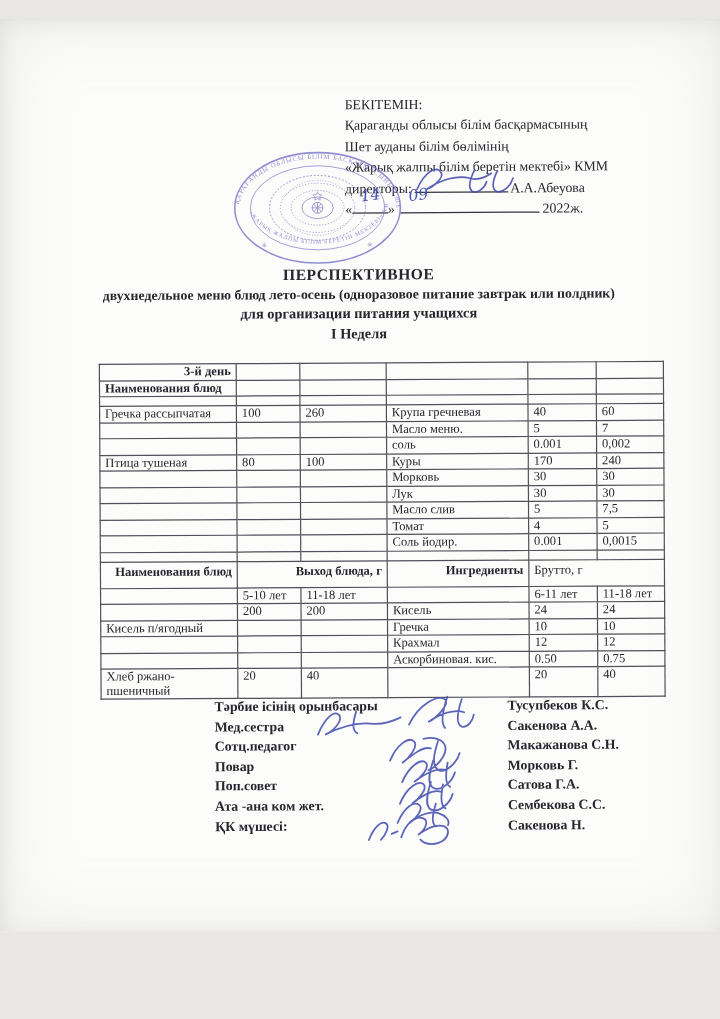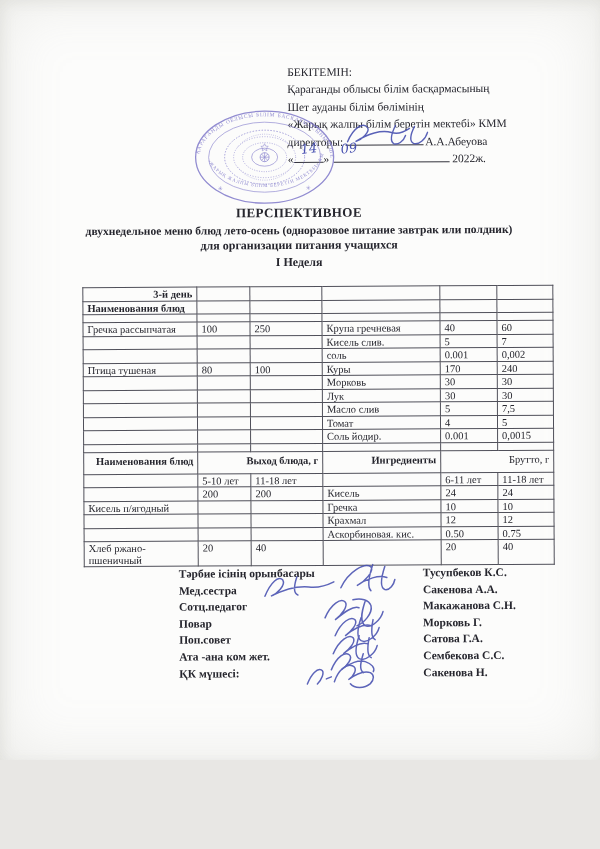--- a/index.html
+++ b/index.html
@@ -1,18 +1,18 @@
 <!DOCTYPE html>
 <html><head>
 <meta charset="utf-8">
 <style>
   * { margin:0; padding:0; box-sizing:border-box; }
   body { background:#e8e7e4; font-family:"Liberation Serif", serif; }
   .page {
-    position:relative; width:600px; height:760px; margin:0 auto;
+    position:relative; width:600px; height:760px; margin:16px auto;
     background:#fcfcfb; overflow:hidden; color:#26262e;
     box-shadow: inset 0 0 60px rgba(175,172,165,.22), inset 3px 3px 14px rgba(160,158,152,.18);
   }
   .tilt { position:absolute; left:0; top:0; width:600px; height:849px; transform:rotate(-0.3deg); transform-origin:300px 420px; }
 
   
   .approval { position:absolute; left:289px; top:64px; width:300px; font-size:11.5px; line-height:17.4px; }
   .uline { display:inline-block; border-bottom:1px solid #33333c; height:11px; vertical-align:baseline; position:relative; }
   .u1 { width:78px; margin-left:2px; margin-right:2px; }
   .u2 { width:30px; }
@@ -32,21 +32,21 @@
   .tb3 { font-size:12px; margin-top:2px; }
   .tb4 { font-size:12px; margin-top:2px; }
 
   
   .menu-table { position:absolute; left:83px; top:286px; border-collapse:collapse; table-layout:fixed; width:470px; font-size:10.5px; }
   .menu-table td { border:1px solid #50505a; padding:1px 4px 0 4px; line-height:11.5px; vertical-align:top; white-space:pre-line; overflow:hidden; }
   .menu-table .b { font-weight:bold; }
   .menu-table .ctr { text-align:right; }
   tr.rt-day td, tr.rt-data td { height:13px; }
   tr.rt-empty td { height:8px; }
-  tr.rt-header td { height:22px; padding-top:3px;text-align:right; }
+  tr.rt-header td { height:22px; padding-top:3px; }
   tr.rt-tall td { height:24px; }
 
   
   .sig-block { position:absolute; left:178px; top:567px; width:380px; font-size:11.5px; font-weight:bold; }
   .sig-row { display:grid; grid-template-columns:244px auto; height:16.6px; align-items:baseline; }
   .ink { position:absolute; }
 </style>
 </head>
 <body>
 
@@ -132,30 +132,30 @@
             <td></td>
             <td></td>
             <td></td>
             <td></td>
             <td></td>
             <td></td>
           </tr>
           <tr class="rt-data">
             <td>Гречка рассыпчатая</td>
             <td>100</td>
-            <td>250</td>
+            <td>260</td>
             <td>Крупа гречневая</td>
             <td>40</td>
             <td>60</td>
           </tr>
           <tr class="rt-data">
             <td></td>
             <td></td>
             <td></td>
-            <td>Кисель слив.</td>
+            <td>Масло меню.</td>
             <td>5</td>
             <td>7</td>
           </tr>
           <tr class="rt-data">
             <td></td>
             <td></td>
             <td></td>
             <td>соль</td>
             <td>0.001</td>
             <td>0,002</td>

